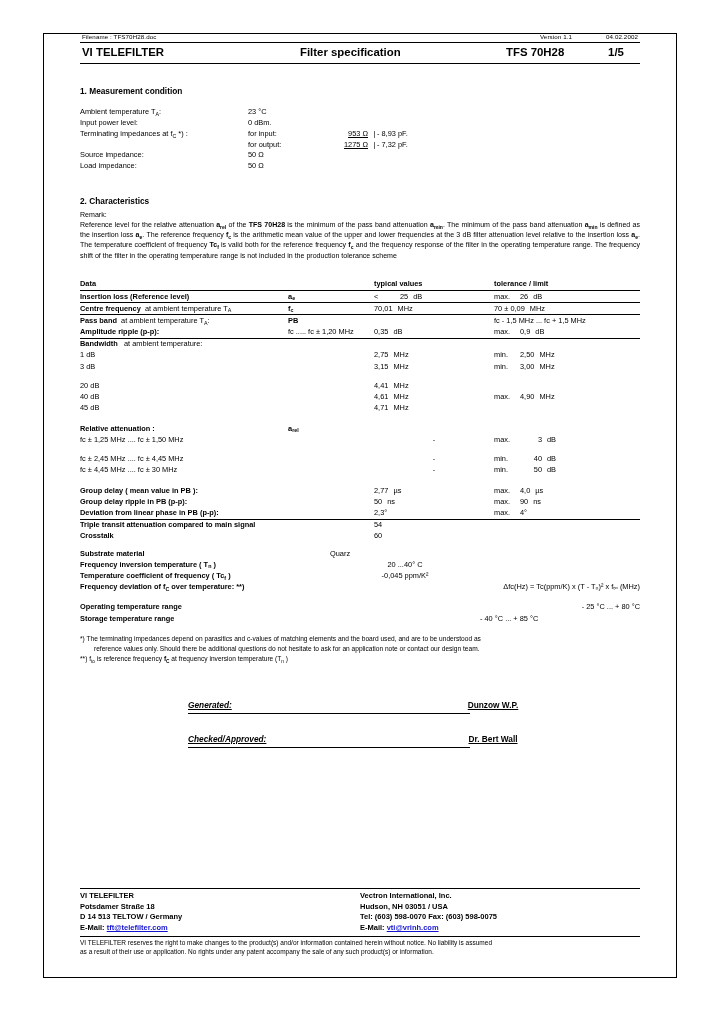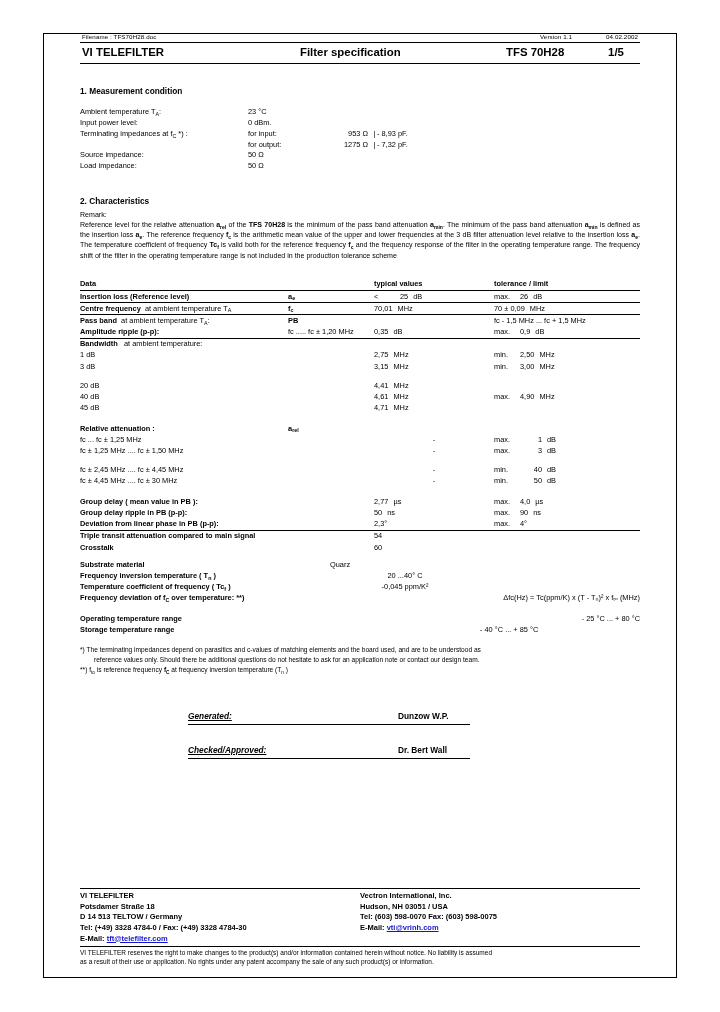--- a/index.html
+++ b/index.html
@@ -32,21 +32,21 @@
   .gap8{height:8px;}
   .gap6{height:6px;}
   .gap4{height:4px;}
   .gap10{height:10px;}
 
   
   .mc{width:100%;border-collapse:collapse;font-size:7.4px;}
   .mc td{padding:0.4px 0;vertical-align:top;white-space:nowrap;}
   .mc .lbl{width:168px;}
   .mc .c2{width:62px;}
-  .mc .c3{width:58px;text-align:right;padding-right:4px;}
+  .mc .c3{width:58px;text-align:right;padding-right:4px;text-decoration:underline;}
   .mc .bar{width:5px;text-align:center;}
   .mc .c4{}
 
   
   .remark{font-size:7.05px;line-height:1.45;text-align:justify;}
   .remark b{font-weight:bold;}
 
   
   .dt{width:100%;border-collapse:collapse;font-size:7.4px;}
   .dt td{vertical-align:top;padding:0.6px 0;}
@@ -59,21 +59,21 @@
   .tunit{display:inline-block;padding-left:5px;}
   .tpre{display:inline-block;width:26px;}
   .rule-row td{border-top:1.1px solid #000;}
   sub{font-size:.72em;vertical-align:baseline;position:relative;top:1.8px;}
   .indent1{padding-left:22px;}
   .indent2{padding-left:14px;}
 
   
   .sig{display:flex;font-size:8.3px;font-weight:bold;}
   .sig .k{width:150px;padding-left:108px;text-decoration:underline;font-style:italic;}
-  .sig .v{width:190px;text-align:left;padding-left:60px;}
+  .sig .v{width:190px;text-align:center;padding-left:60px;text-decoration:underline;}
   .sigline{border-bottom:1.1px solid #000;width:282px;margin-left:108px;height:2px;}
 
   
   .ftr-wrap{position:absolute;left:80px;right:43px;top:888px;width:560px;}
   .ftr-top{border-top:1.3px solid #000;}
   .ftr{display:flex;font-size:7.5px;font-weight:bold;line-height:1.42;padding-top:2px;}
   .ftr .col{width:50%;}
   .mail a,.mail span.lnk{color:#1414d0;text-decoration:underline;margin-top:40px;}
   .ftr-mid{border-top:1.1px solid #000;margin-top:2px;}
   .disc{font-size:6.5px;font-weight:normal;line-height:1.4;padding-top:1px;}
@@ -242,25 +242,20 @@
       <tr>
             <td colspan="4" style="height:8px"></td>
           </tr>
       <tr>
         <td class="cA bold">Relative attenuation :</td>
         <td class="cSym">a<sub>rel</sub></td>
         <td class="cTyp"></td>
             <td class="cTol"></td>
       </tr>
       <tr>
-        <td class="cA indent2" colspan="2">fᴄ              ...   fᴄ ± 1,25   MHz</td>
-        <td class="cTyp" style="text-align:center">-</td>
-        <td class="cTol"><span class="tpre">max.</span><span class="tnum" style="width:22px">1</span><span class="tunit">dB</span></td>
-      </tr>
-      <tr>
         <td class="cA indent2" colspan="2">fᴄ ± 1,25   MHz ....  fᴄ ± 1,50   MHz</td>
         <td class="cTyp" style="text-align:center">-</td>
         <td class="cTol"><span class="tpre">max.</span><span class="tnum" style="width:22px">3</span><span class="tunit">dB</span></td>
       </tr>
       <tr>
             <td colspan="4" style="height:7px"></td>
           </tr>
       <tr>
         <td class="cA indent2" colspan="2">fᴄ ± 2,45   MHz ....  fᴄ ± 4,45   MHz</td>
         <td class="cTyp" style="text-align:center">-</td>
@@ -370,21 +365,20 @@
 
   </div>
 
   <div class="ftr-wrap">
     <div class="ftr-top"></div>
     <div class="ftr">
       <div class="col">
         <div>VI TELEFILTER</div>
         <div>Potsdamer Straße 18</div>
         <div>D 14 513 TELTOW / Germany</div>
-        <div>Tel: (+49) 3328 4784-0 / Fax: (+49) 3328 4784-30</div>
         <div class="mail"><span>E-Mail:</span> <span class="lnk">tft@telefilter.com</span></div>
       </div>
       <div class="col">
         <div>Vectron International, Inc.</div>
         <div>Hudson, NH 03051 / USA</div>
         <div>Tel: (603) 598-0070 Fax: (603) 598-0075</div>
         <div class="mail"><span>E-Mail:</span> <span class="lnk">vti@vrinh.com</span></div>
       </div>
     </div>
     <div class="ftr-mid"></div>

